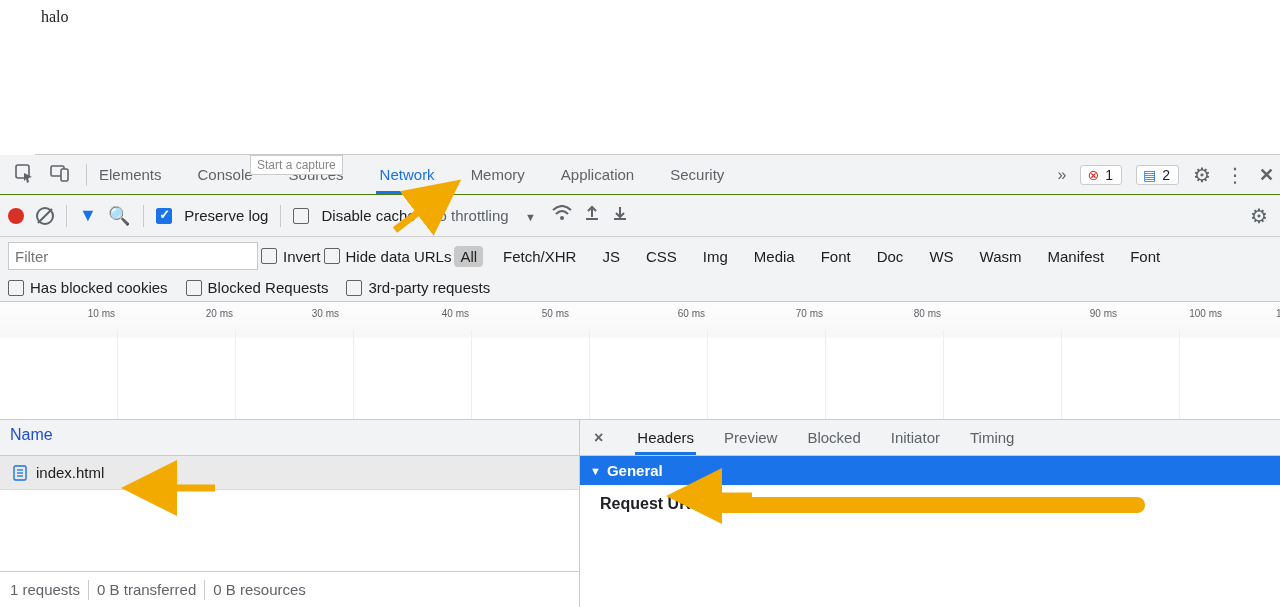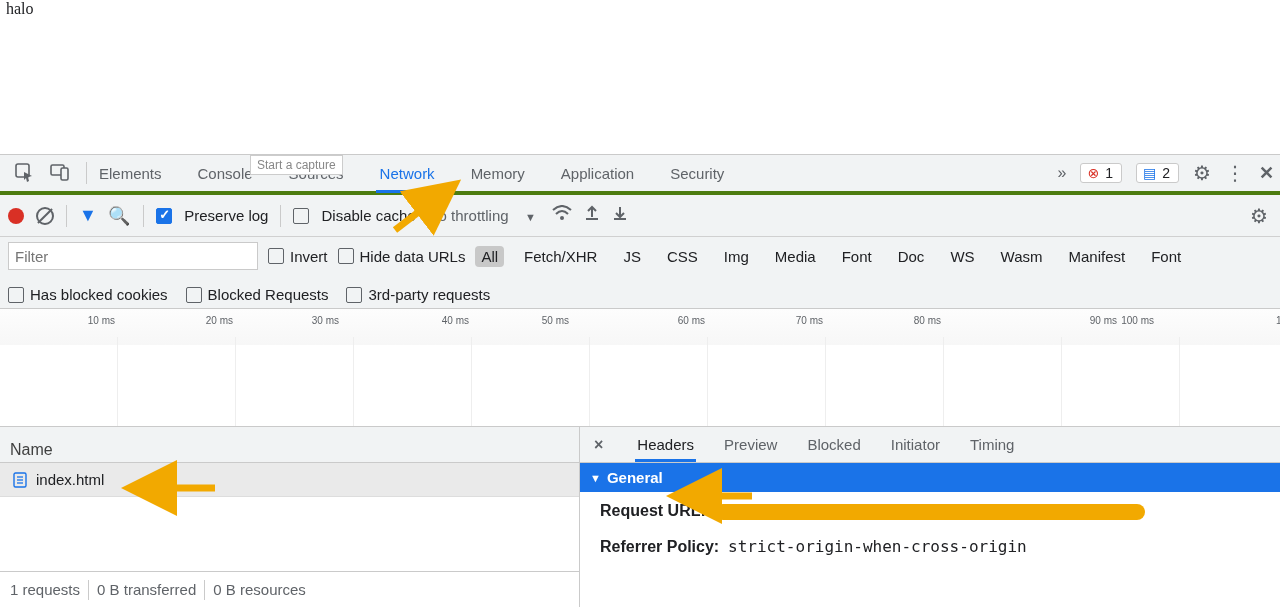--- a/index.html
+++ b/index.html
@@ -1,25 +1,25 @@
 <!DOCTYPE html>
 <html><head>
 <meta charset="utf-8">
 <style>
 * { box-sizing: border-box; margin: 0; padding: 0; }
 body { font-family: "Segoe UI", Arial, sans-serif; font-size: 15px; color: #202124; background: #fff; width: 1280px; height: 607px; overflow: hidden; position: relative; }
 
 
-.page-content { padding: 0 6px; height: 155px; border-bottom: 1px solid #cacaca; font-family: "Times New Roman", serif; font-size: 16px; }
+.page-content { padding: 8px 6px; height: 155px; border-bottom: 1px solid #cacaca; font-family: "Times New Roman", serif; font-size: 16px; margin-left: 35px; }
 
 
 .devtools { display: flex; flex-direction: column; height: 452px; background: #f1f3f4; }
 
 
-.dt-tabs { display: flex; align-items: center; height: 40px; background: #f1f3f4; border-bottom: 4px solid #4d7c0f; padding: 0 6px; position: relative; }
+.dt-tabs { display: flex; align-items: center; height: 40px; background: #f1f3f4; border-bottom: 1px solid #4d7c0f; padding: 0 6px; position: relative; }
 .dt-tabs .left-icons { display: flex; align-items: center; gap: 16px; padding: 0 8px; }
 .tab-sep { width: 1px; height: 22px; background: #cacaca; margin: 0 8px; }
 .dt-tab-list { display: flex; align-items: center; gap: 28px; }
 .dt-tab { color: #5f6368; cursor: pointer; padding: 10px 4px; position: relative; }
 .dt-tab.active { color: #1a73e8; }
 .dt-tab.active::after { content: ""; position: absolute; left: 0; right: 0; bottom: -1px; height: 3px; background: #1a73e8; }
 .dt-right { position: absolute; right: 6px; display: flex; align-items: center; gap: 14px; }
 .chev-more { color: #5f6368; font-size: 16px; }
 .pill { border: 1px solid #cacaca; border-radius: 3px; padding: 1px 8px 1px 6px; display: inline-flex; align-items: center; gap: 6px; font-size: 14px; background: #fff; }
 .pill-red .dot-ic { color: #d93025; font-size: 14px; }
@@ -38,37 +38,37 @@
 .chk.checked { background: #1a73e8; border-color: #1a73e8; }
 .chk.checked::after { content: "✓"; color: #fff; position: absolute; font-size: 13px; top: -2px; left: 2px; font-weight: bold; }
 .tb-label { color: #202124; }
 .tb-sep { width: 1px; height: 22px; background: #cacaca; }
 .throttle { color: #5f6368; }
 .caret { color: #5f6368; font-size: 11px; padding: 0 4px; }
 .wifi-ic, .up-ic, .down-ic { color: #5f6368; font-size: 18px; cursor: pointer; }
 .dt-toolbar .gear-right { position: absolute; right: 12px; color: #5f6368; font-size: 20px; cursor: pointer; }
 
 
-.filter-bar { display: flex; flex-wrap: wrap; align-items: center; background: #f1f3f4; border-bottom: 1px solid #cacaca; padding: 5px 8px; gap: 10px; }
+.filter-bar { display: flex; flex-wrap: wrap; align-items: center; background: #f1f3f4; border-bottom: 1px solid #cacaca; padding: 5px 8px; gap: 3px; }
 .filter-input { width: 250px; height: 28px; border: 1px solid #cacaca; padding: 0 6px; background: #fff; color: #9aa0a6; font-size: 15px; }
 .chk-wrap { display: inline-flex; align-items: center; gap: 6px; }
 .ftypes { display: flex; align-items: center; gap: 14px; }
 .ftype { color: #202124; cursor: pointer; padding: 2px 6px; border-radius: 4px; }
 .ftype.active { background: #c8c8c8; }
 .filter-row2 { width: 100%; display: flex; gap: 18px; padding-top: 6px; }
 
 
 .timeline { height: 118px; border-bottom: 1px solid #cacaca; background: linear-gradient(#fdfdfd, #f7f7f7 36px, #fff 36px); position: relative; }
 .tick { position: absolute; top: 6px; font-size: 10px; color: #5f6368; text-align: right; width: 50px; }
 .gridline { position: absolute; top: 28px; bottom: 0; width: 1px; background: #eee; }
 
 
 .split { display: flex; flex: 1; min-height: 0; }
 .req-panel { width: 580px; border-right: 1px solid #cacaca; display: flex; flex-direction: column; background: #fff; }
-.req-head { height: 36px; border-bottom: 1px solid #cacaca; padding: 14px 10px; font-size: 16px; color: #404040; background: #f1f3f4; }
+.req-head { height: 36px; border-bottom: 1px solid #cacaca; padding: 6px 10px; font-size: 16px; color: #1d4ed8; background: #f1f3f4; }
 .req-row { height: 34px; display: flex; align-items: center; gap: 8px; padding: 0 12px; background: #eaeaea; border-bottom: 1px solid #ddd; cursor: pointer; }
 .doc-icon { width: 16px; height: 16px; display: inline-block; }
 .req-list { flex: 1; overflow: auto; }
 .req-status { height: 36px; border-top: 1px solid #cacaca; display: flex; align-items: center; padding: 0 10px; gap: 8px; background: #fff; color: #5f6368; font-size: 15px; }
 .vsep { width: 1px; height: 20px; background: #cacaca; display: inline-block; }
 
 .detail-panel { flex: 1; display: flex; flex-direction: column; background: #fff; }
 .detail-tabs { height: 36px; display: flex; align-items: center; gap: 26px; padding: 0 8px; border-bottom: 1px solid #cacaca; background: #f1f3f4; }
 .x-close { color: #5f6368; font-weight: bold; font-size: 16px; cursor: pointer; padding: 0 6px; }
 .dtab { color: #5f6368; cursor: pointer; padding: 8px 2px; position: relative; }
@@ -226,21 +226,21 @@
     <span class="tick" style="left:519px">50 ms</span>
     <span class="gridline" style="left:589px"></span>
     <span class="tick" style="left:655px">60 ms</span>
     <span class="gridline" style="left:707px"></span>
     <span class="tick" style="left:773px">70 ms</span>
     <span class="gridline" style="left:825px"></span>
     <span class="tick" style="left:891px">80 ms</span>
     <span class="gridline" style="left:943px"></span>
     <span class="tick" style="left:1067px">90 ms</span>
     <span class="gridline" style="left:1061px"></span>
-    <span class="tick" style="left:1104px">100 ms</span>
+    <span class="tick" style="left:1172px">100 ms</span>
     <span class="gridline" style="left:1179px"></span>
     <span class="tick" style="left:1242px">110</span>
   </div>
 
   <div class="split">
     <div class="req-panel">
       <div class="req-head">Name</div>
       <div class="req-list">
         <div class="req-row">
           <span class="doc-icon">
@@ -274,24 +274,20 @@
       </div>
       <div class="general-hdr">
         <span class="tri">▼</span>
         <span>General</span>
       </div>
       <div class="detail-body">
         <div class="kv">
           <span class="k">Request URL:</span>
           &nbsp;<span class="redact"></span>
         </div>
-        <div class="kv">
-          <span class="k">Referrer Policy:</span>
-          &nbsp;<span class="v">strict-origin-when-cross-origin</span>
-        </div>
       </div>
     </div>
   </div>
 </div>
 
 <div class="arrow" style="left:390px; top:180px;">
   <svg width="80" height="60">
       <defs>
         <marker id="ah1" markerWidth="8" markerHeight="8" refX="6" refY="4" orient="auto">
           <path d="M0,0 L8,4 L0,8 Z" fill="#f2a900"></path>

